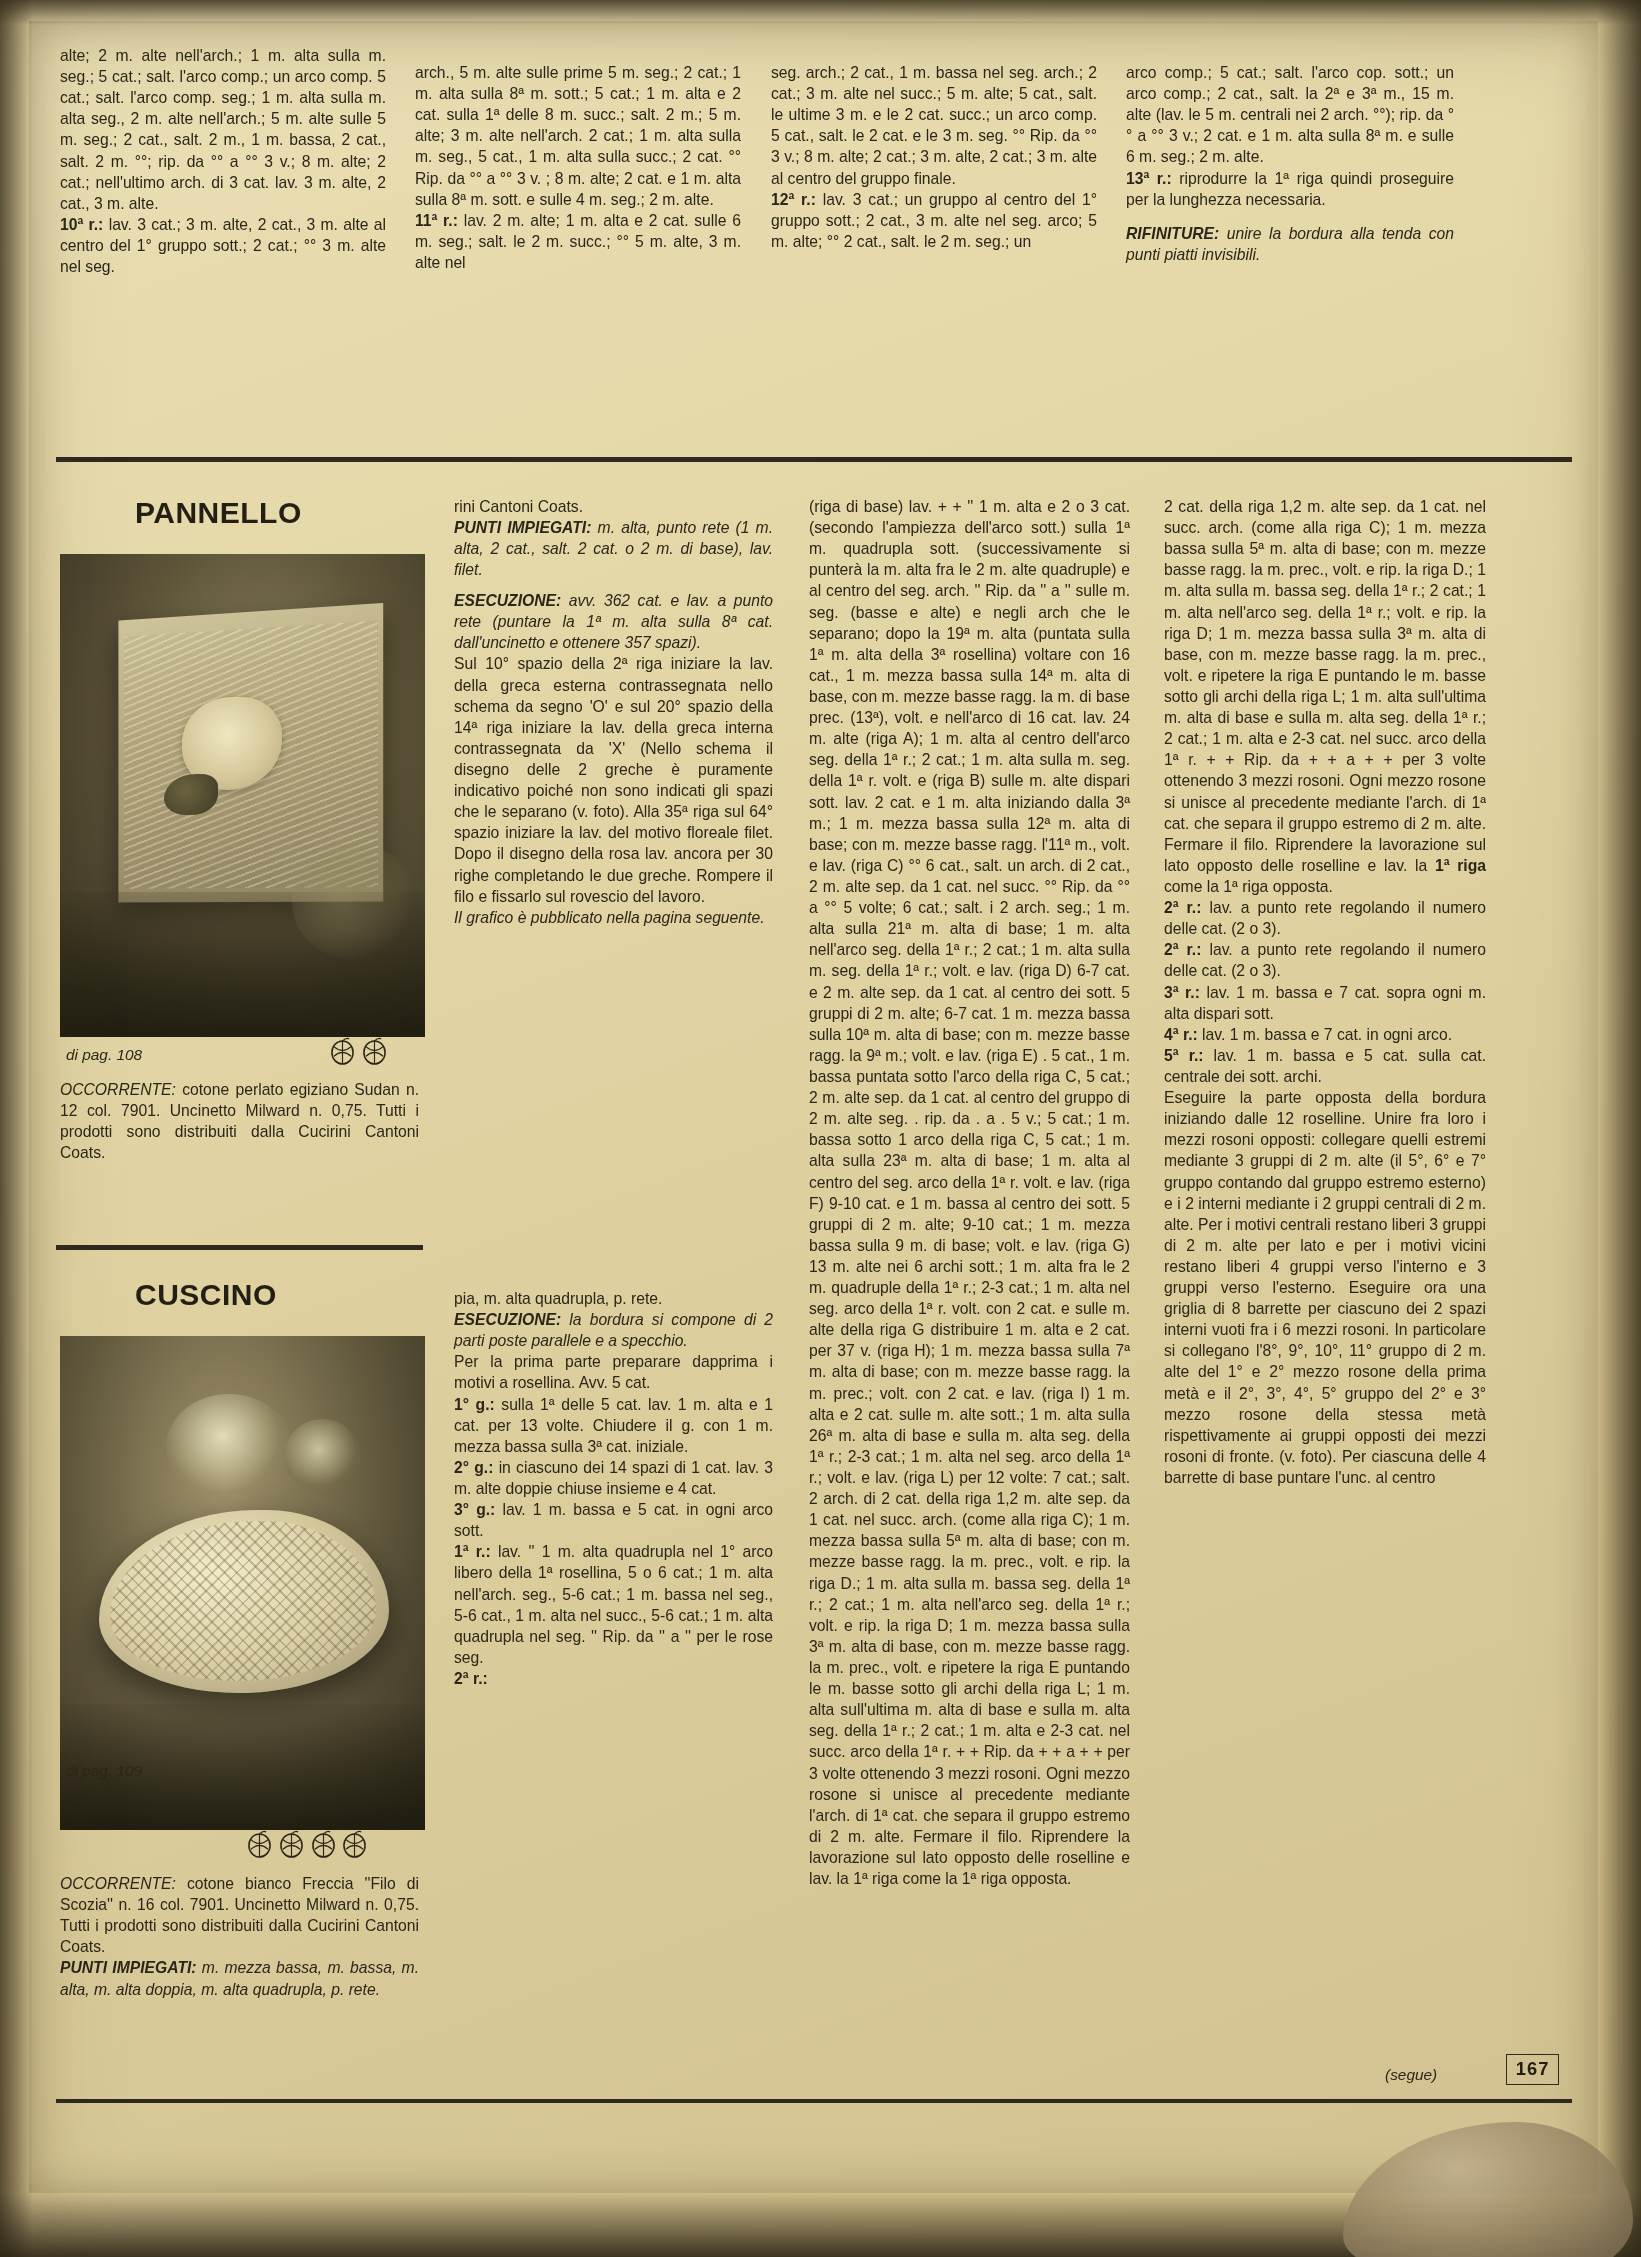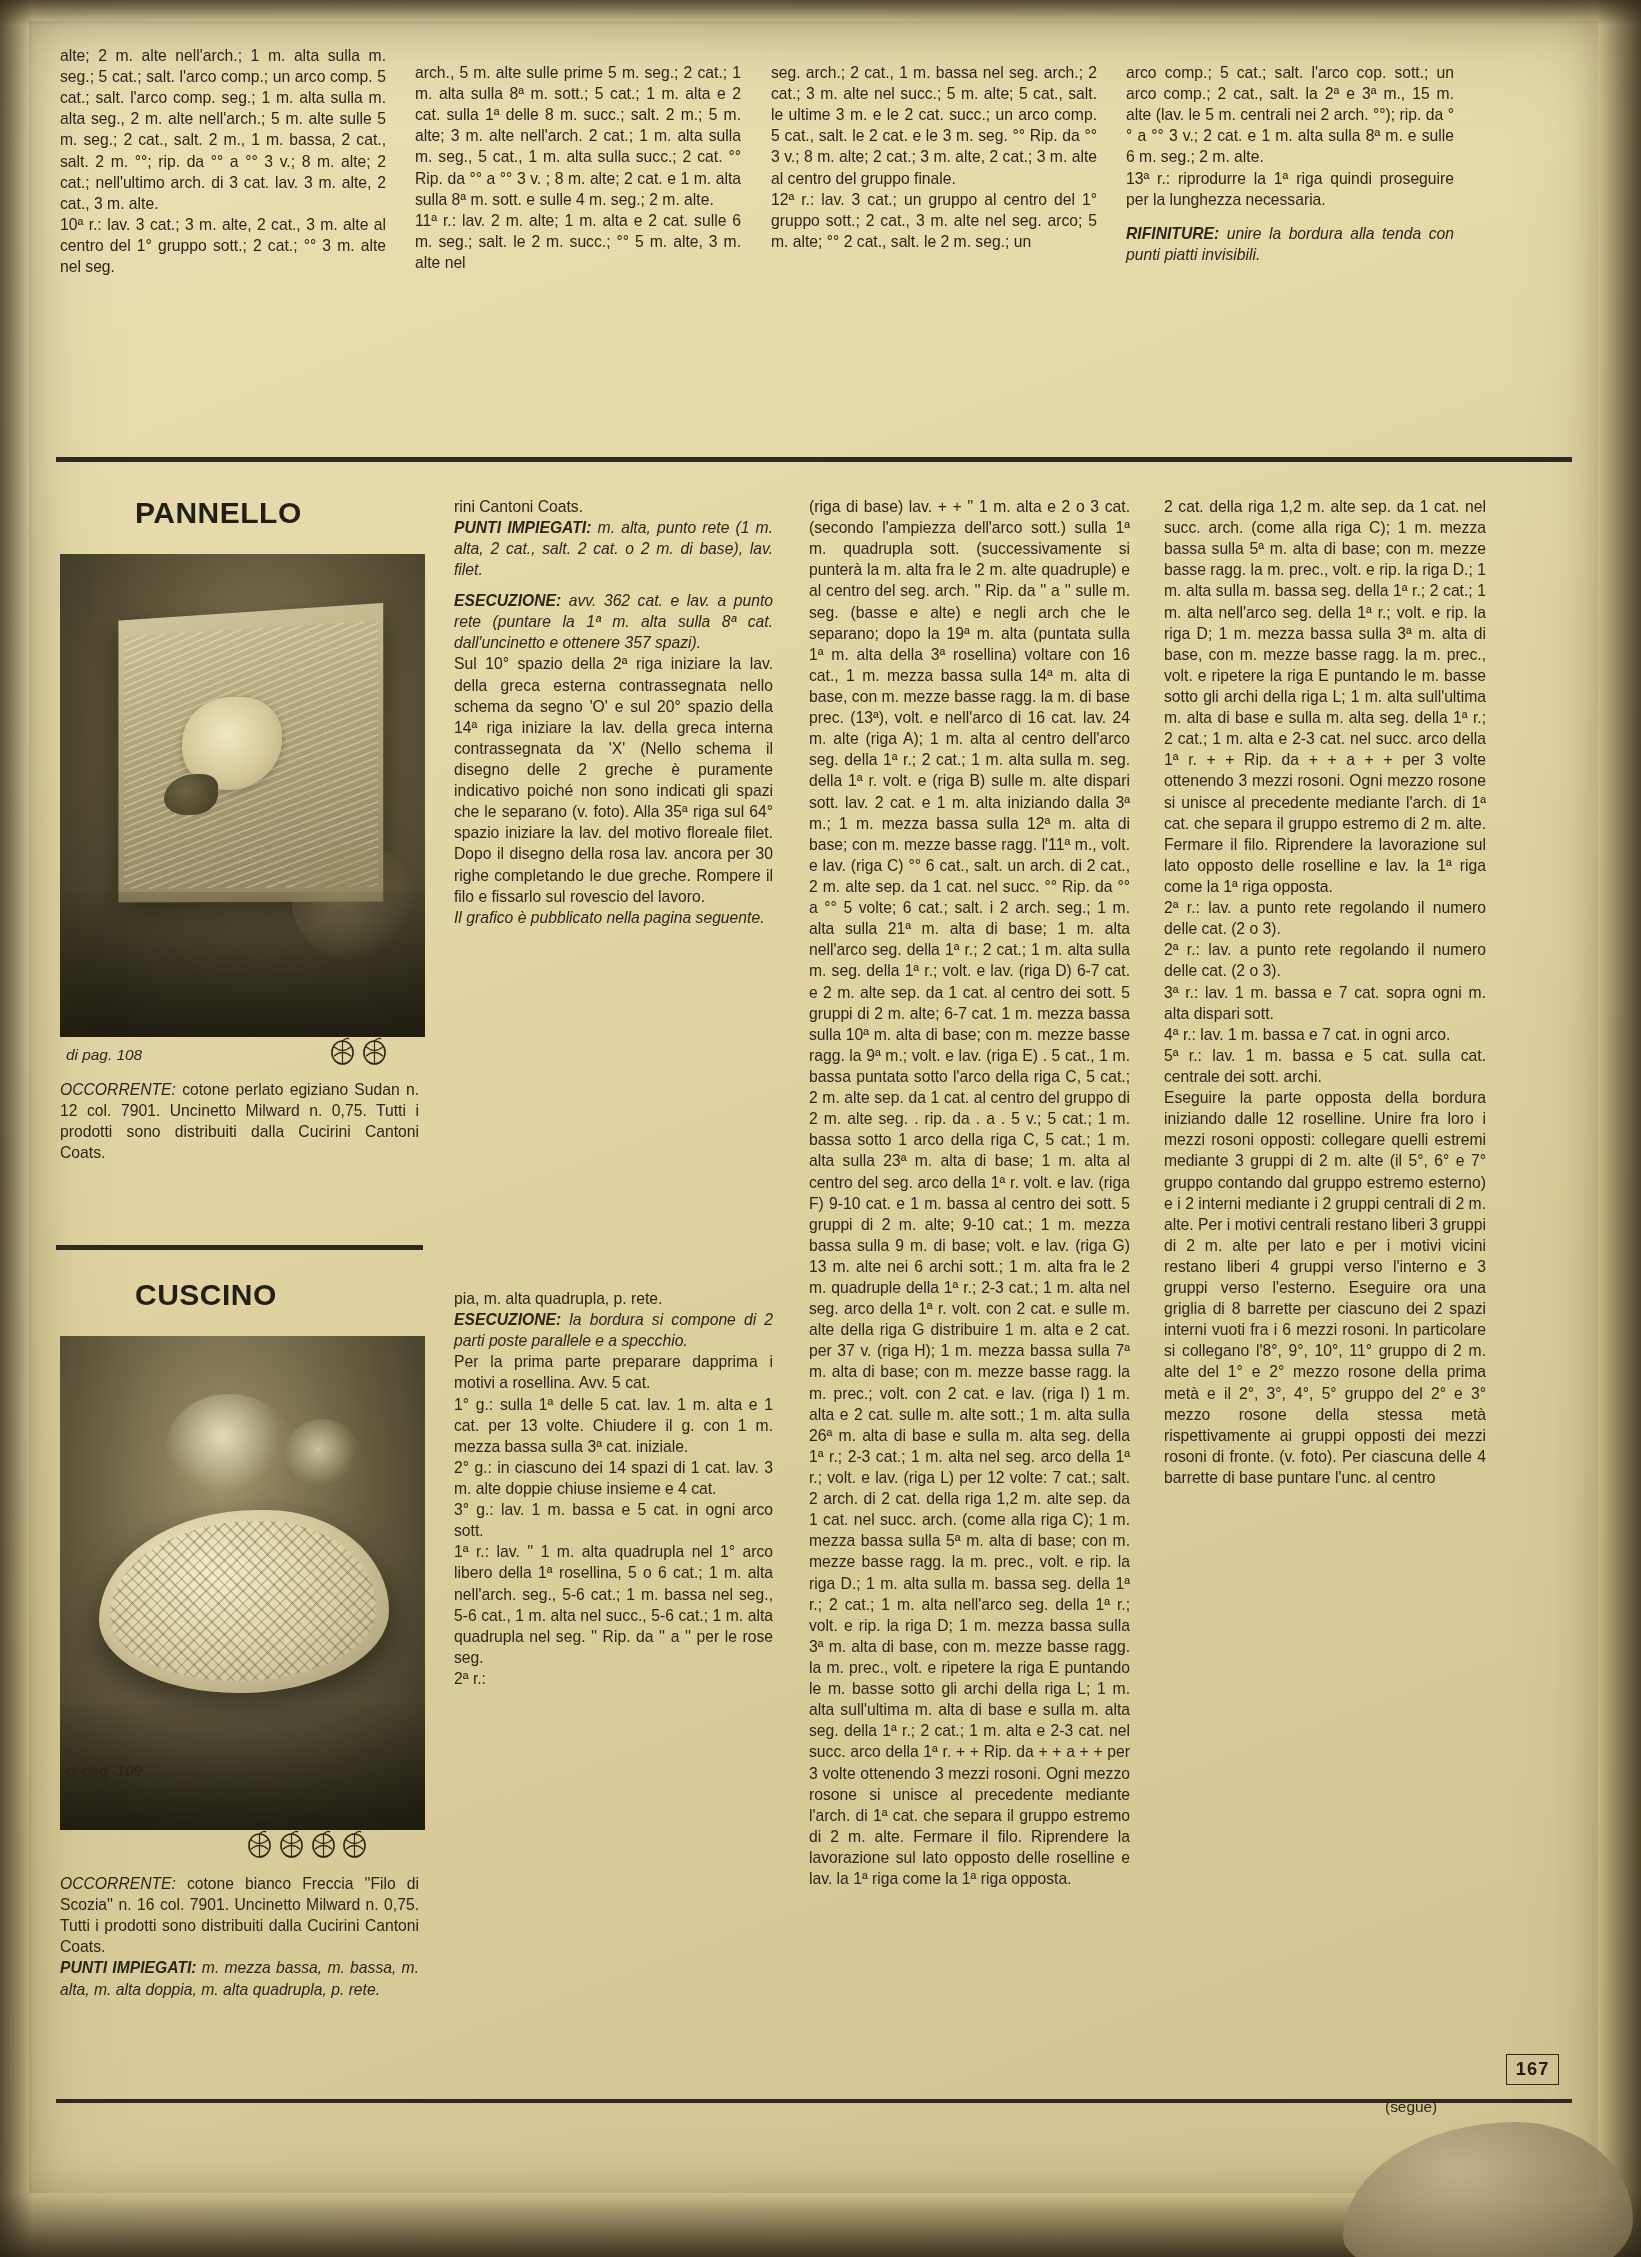--- a/index.html
+++ b/index.html
@@ -91,21 +91,21 @@
     position: absolute;
     font-size: 15.7px;
     line-height: 1.345;
     color: #2b2618;
     text-align: justify;
     -webkit-hyphens: auto;
     hyphens: auto;
   }
   .col p { margin: 0; }
   .i { font-style: italic; }
-  .b { font-weight: normal; }
+  .b { font-weight: bold; }
   .bi { font-weight: bold; font-style: italic; }
 
   
   .secTitle {
     position: absolute;
     font-weight: bold;
     font-size: 30px;
     letter-spacing: 0.5px;
     color: #241f14;
     font-family: "Liberation Sans", sans-serif;
@@ -141,23 +141,23 @@
     bottom: 108px;
     border: 1.9px solid #2e2a20;
     padding: 2.9px 8.7px 3.9px 8.7px;
     font-size: 18.3px;
     font-weight: bold;
     color: #241f14;
     letter-spacing: 1px;
   }
   .segue {
     position: absolute;
+    font-style: italic;
     font-size: 15.4px;
     color: #2b2618;
-    margin-top: 32px;
   }
 </style>
 </head>
 <body>
 
 <div id="page">
   <div id="paper">
 
     <div class="col" style="left:31px; top:24px; width:326px;">
       <p>alte; 2 m. alte nell'arch.; 1 m. alta sulla m. seg.; 5 cat.; salt. l'arco comp.; un arco comp. 5 cat.; salt. l'arco comp. seg.; 1 m. alta sulla m. alta seg., 2 m. alte nell'arch.; 5 m. alte sulle 5 m. seg.; 2 cat., salt. 2 m., 1 m. bassa, 2 cat., salt. 2 m. °°; rip. da °° a °° 3 v.; 8 m. alte; 2 cat.; nell'ultimo arch. di 3 cat. lav. 3 m. alte, 2 cat., 3 m. alte.</p>

